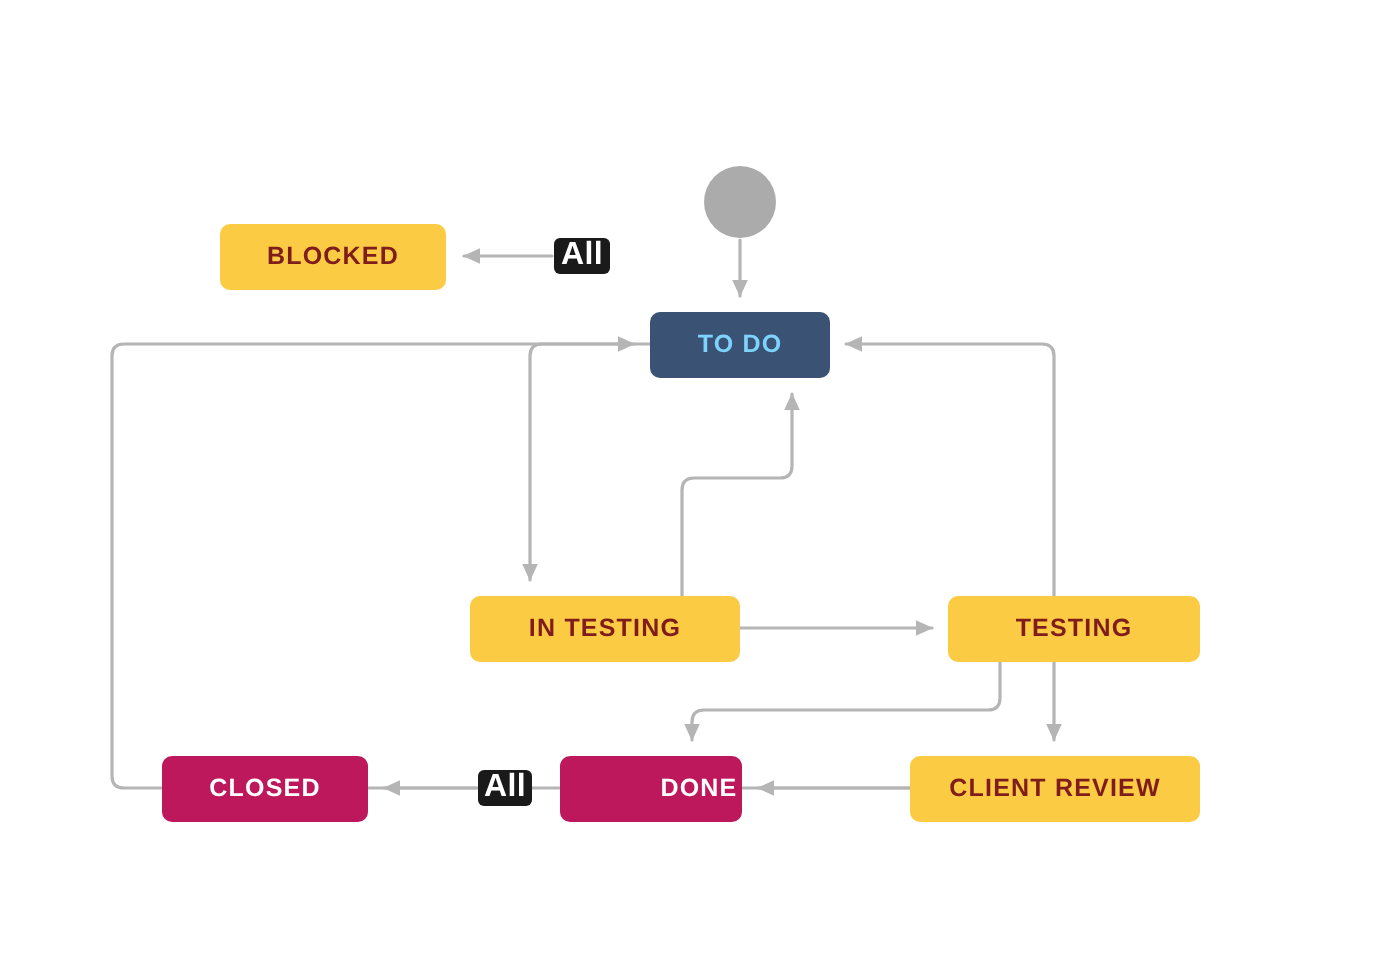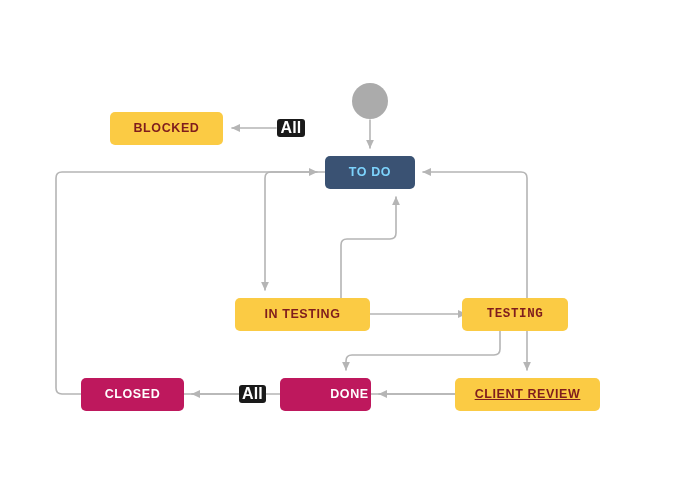--- a/index.html
+++ b/index.html
@@ -114,25 +114,25 @@
   </svg>
 
   <div class="node-start" style="left:352px; top:83px; width:36px; height:36px;"></div>
 
   <div class="node node-status-yellow" style="left:110px; top:112px; width:113px; height:33px;">BLOCKED</div>
 
   <div class="node node-status-navy" style="left:325px; top:156px; width:90px; height:33px;">TO DO</div>
 
   <div class="node node-status-yellow" style="left:235px; top:298px; width:135px; height:33px;">IN TESTING</div>
 
-  <div class="node node-status-yellow" style="left:462px; top:298px; width:106px; height:33px;font-family:Liberation Mono, monospace;">TESTING</div>
+  <div class="node node-status-yellow" style="left:474px; top:298px; width:126px; height:33px;">TESTING</div>
 
   <div class="node node-status-green" style="left:81px; top:378px; width:103px; height:33px;">CLOSED</div>
 
   <div class="node node-status-green" style="left:280px; top:378px; width:91px; height:33px;padding-left:48px;">DONE</div>
 
-  <div class="node node-status-yellow" style="left:455px; top:378px; width:145px; height:33px;text-decoration:underline;">CLIENT REVIEW</div>
+  <div class="node node-status-yellow" style="left:455px; top:378px; width:145px; height:33px;">CLIENT REVIEW</div>
 
   <div class="edge-label" style="left:277px; top:119px; width:28px; height:18px;">All</div>
 
   <div class="edge-label" style="left:239px; top:385px; width:27px; height:18px;">All</div>
 
 </div>
 
 </body></html>

